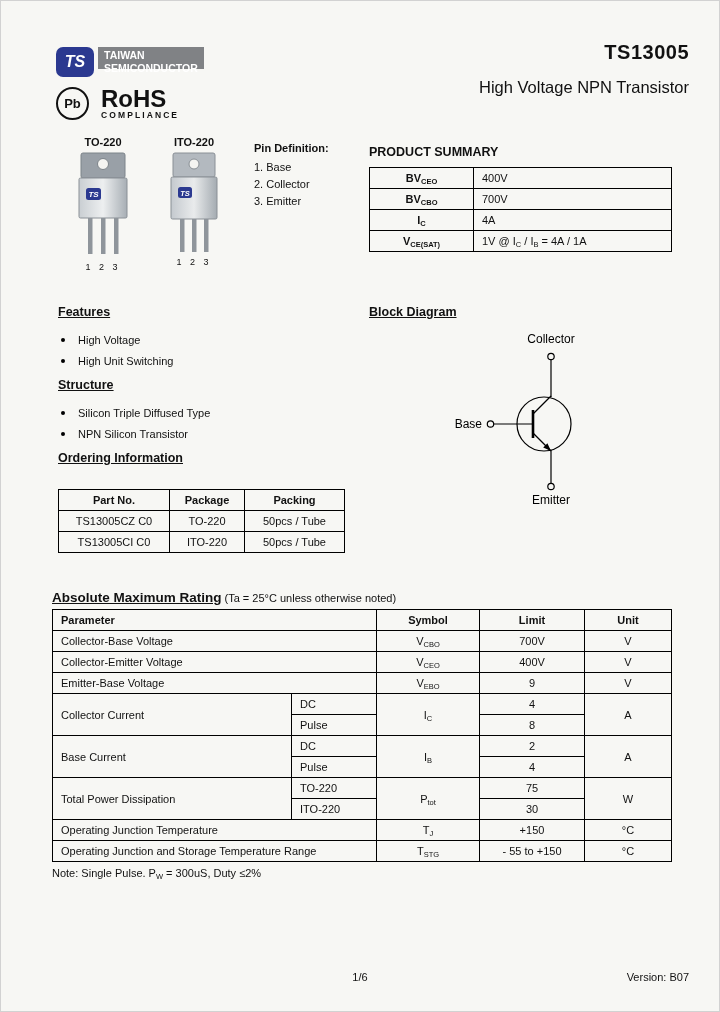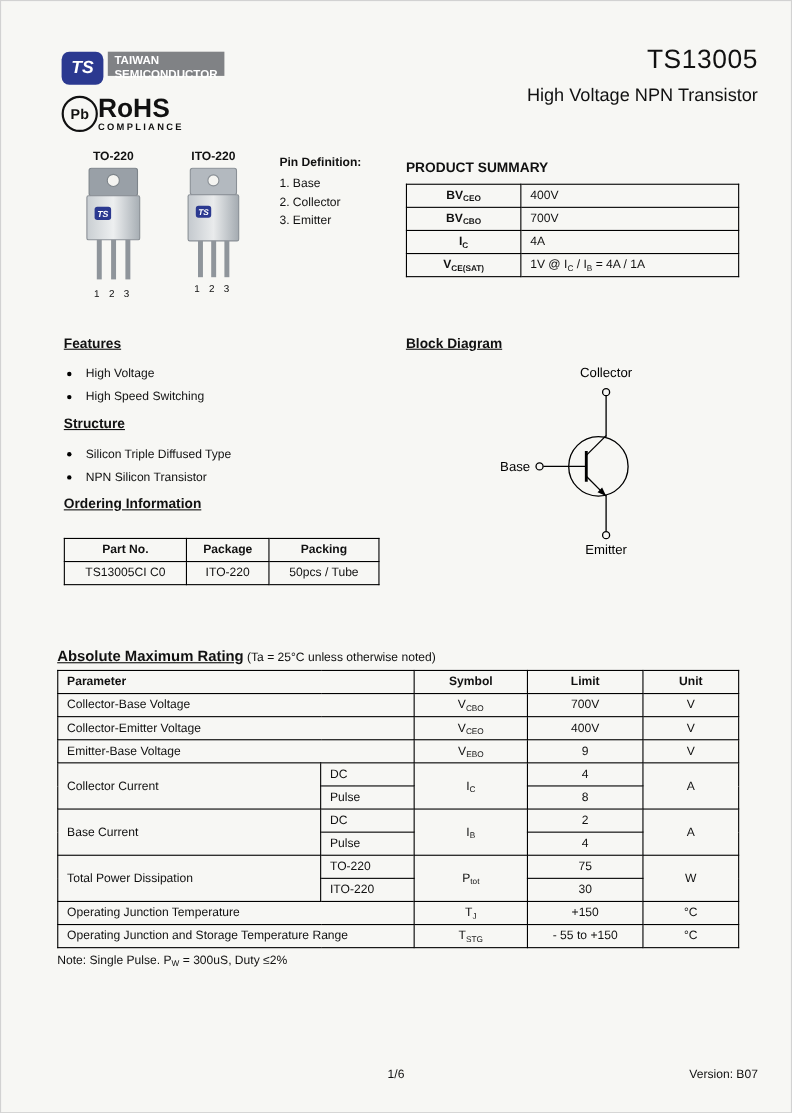--- a/index.html
+++ b/index.html
@@ -1,27 +1,27 @@
 <!DOCTYPE html>
 <html><head>
 <meta charset="utf-8">
 <style>
   *{margin:0;padding:0;box-sizing:border-box;}
   body{background:#e8e8e8;font-family:"Liberation Sans","DejaVu Sans",sans-serif;color:#111;}
   .page{position:relative;width:720px;height:1012px;background:#f7f7f4;border:1px solid #d2d2d2;overflow:hidden;margin:0 auto;}
   .abs{position:absolute;}
   sub{font-size:7.5px;line-height:0;vertical-align:-2px;}
-  .part-title{top:40px;right:30px;font-size:24px;font-weight:normal;letter-spacing:.5px;}
+  .part-title{top:40px;right:30px;font-size:20px;font-weight:bold;letter-spacing:.5px;}
   .part-subtitle{top:77px;right:30px;font-size:16.5px;}
   .logo-group{display:flex;}
   .ts-glyph{width:38px;height:30px;background:#2b3990;border-radius:7px;color:#fff;display:flex;align-items:center;justify-content:center;font-size:16px;font-weight:bold;font-style:italic;}
   .brand-box{margin-left:4px;background:#808285;color:#fff;font-size:10.5px;font-weight:bold;line-height:13px;padding:2px 6px;height:22px;}
   .rohs{display:flex;align-items:center;}
   .pb-circle{width:33px;height:33px;border:2.5px solid #111;border-radius:50%;display:flex;align-items:center;justify-content:center;font-weight:bold;font-size:13px;}
-  .rohs-text{margin-left:0;}
+  .rohs-text{margin-left:12px;}
   .rohs-title{font-size:24px;font-weight:bold;line-height:23px;}
   .rohs-sub{font-size:8.5px;font-weight:bold;letter-spacing:2.1px;}
   .pkg-label{font-size:11px;font-weight:bold;text-align:center;}
   .pkg-pins{font-size:9px;text-align:center;letter-spacing:3px;}
   .pin-def{font-size:11px;line-height:17px;}
   .pd-title{font-weight:bold;margin-bottom:2px;}
   .sec-title{font-size:12.5px;font-weight:bold;text-decoration:underline;}
   .ps-title{font-size:12.5px;font-weight:bold;}
   table{border-collapse:collapse;background:transparent;padding-left:16px;}
   td{border:1px solid #000;font-size:11px;height:21px;padding:0;vertical-align:middle;}
@@ -149,21 +149,21 @@
   </table>
 
   <div class="abs sec-title" style="left:57px;top:304px;">Features</div>
   <div class="abs" style="left:60px;top:328px;">
     <div class="bullet-item">
         <span class="bullet"></span>
         <span>High Voltage</span>
       </div>
     <div class="bullet-item">
         <span class="bullet"></span>
-        <span>High Speed Switching</span>
+        <span>High Unit Switching</span>
       </div>
   </div>
 
   <div class="abs sec-title" style="left:368px;top:304px;">Block Diagram</div>
   <div class="abs" style="left:435px;top:326px;">
     <svg width="240" height="190" viewBox="0 0 240 190">
       <g stroke="#000" stroke-width="1.2" fill="none">
         <circle cx="108" cy="97" r="27"></circle>
         <line x1="115" y1="33" x2="115" y2="70"></line>
         <line x1="97" y1="87" x2="115" y2="69"></line>
@@ -201,20 +201,25 @@
         <col style="width:75px">
         <col style="width:100px">
       </colgroup>
     <tbody>
       <tr class="th-row">
         <td>Part No.</td>
         <td>Package</td>
         <td>Packing</td>
       </tr>
       <tr>
+        <td>TS13005CZ C0</td>
+        <td>TO-220</td>
+        <td>50pcs / Tube</td>
+      </tr>
+      <tr>
         <td>TS13005CI C0</td>
         <td>ITO-220</td>
         <td>50pcs / Tube</td>
       </tr>
     </tbody>
   </table>
 
   <div class="abs" style="left:51px;top:587px;white-space:nowrap;">
     <span class="amr-title">Absolute Maximum Rating</span><span class="amr-note">(Ta = 25°C unless otherwise noted)</span>
   </div>

